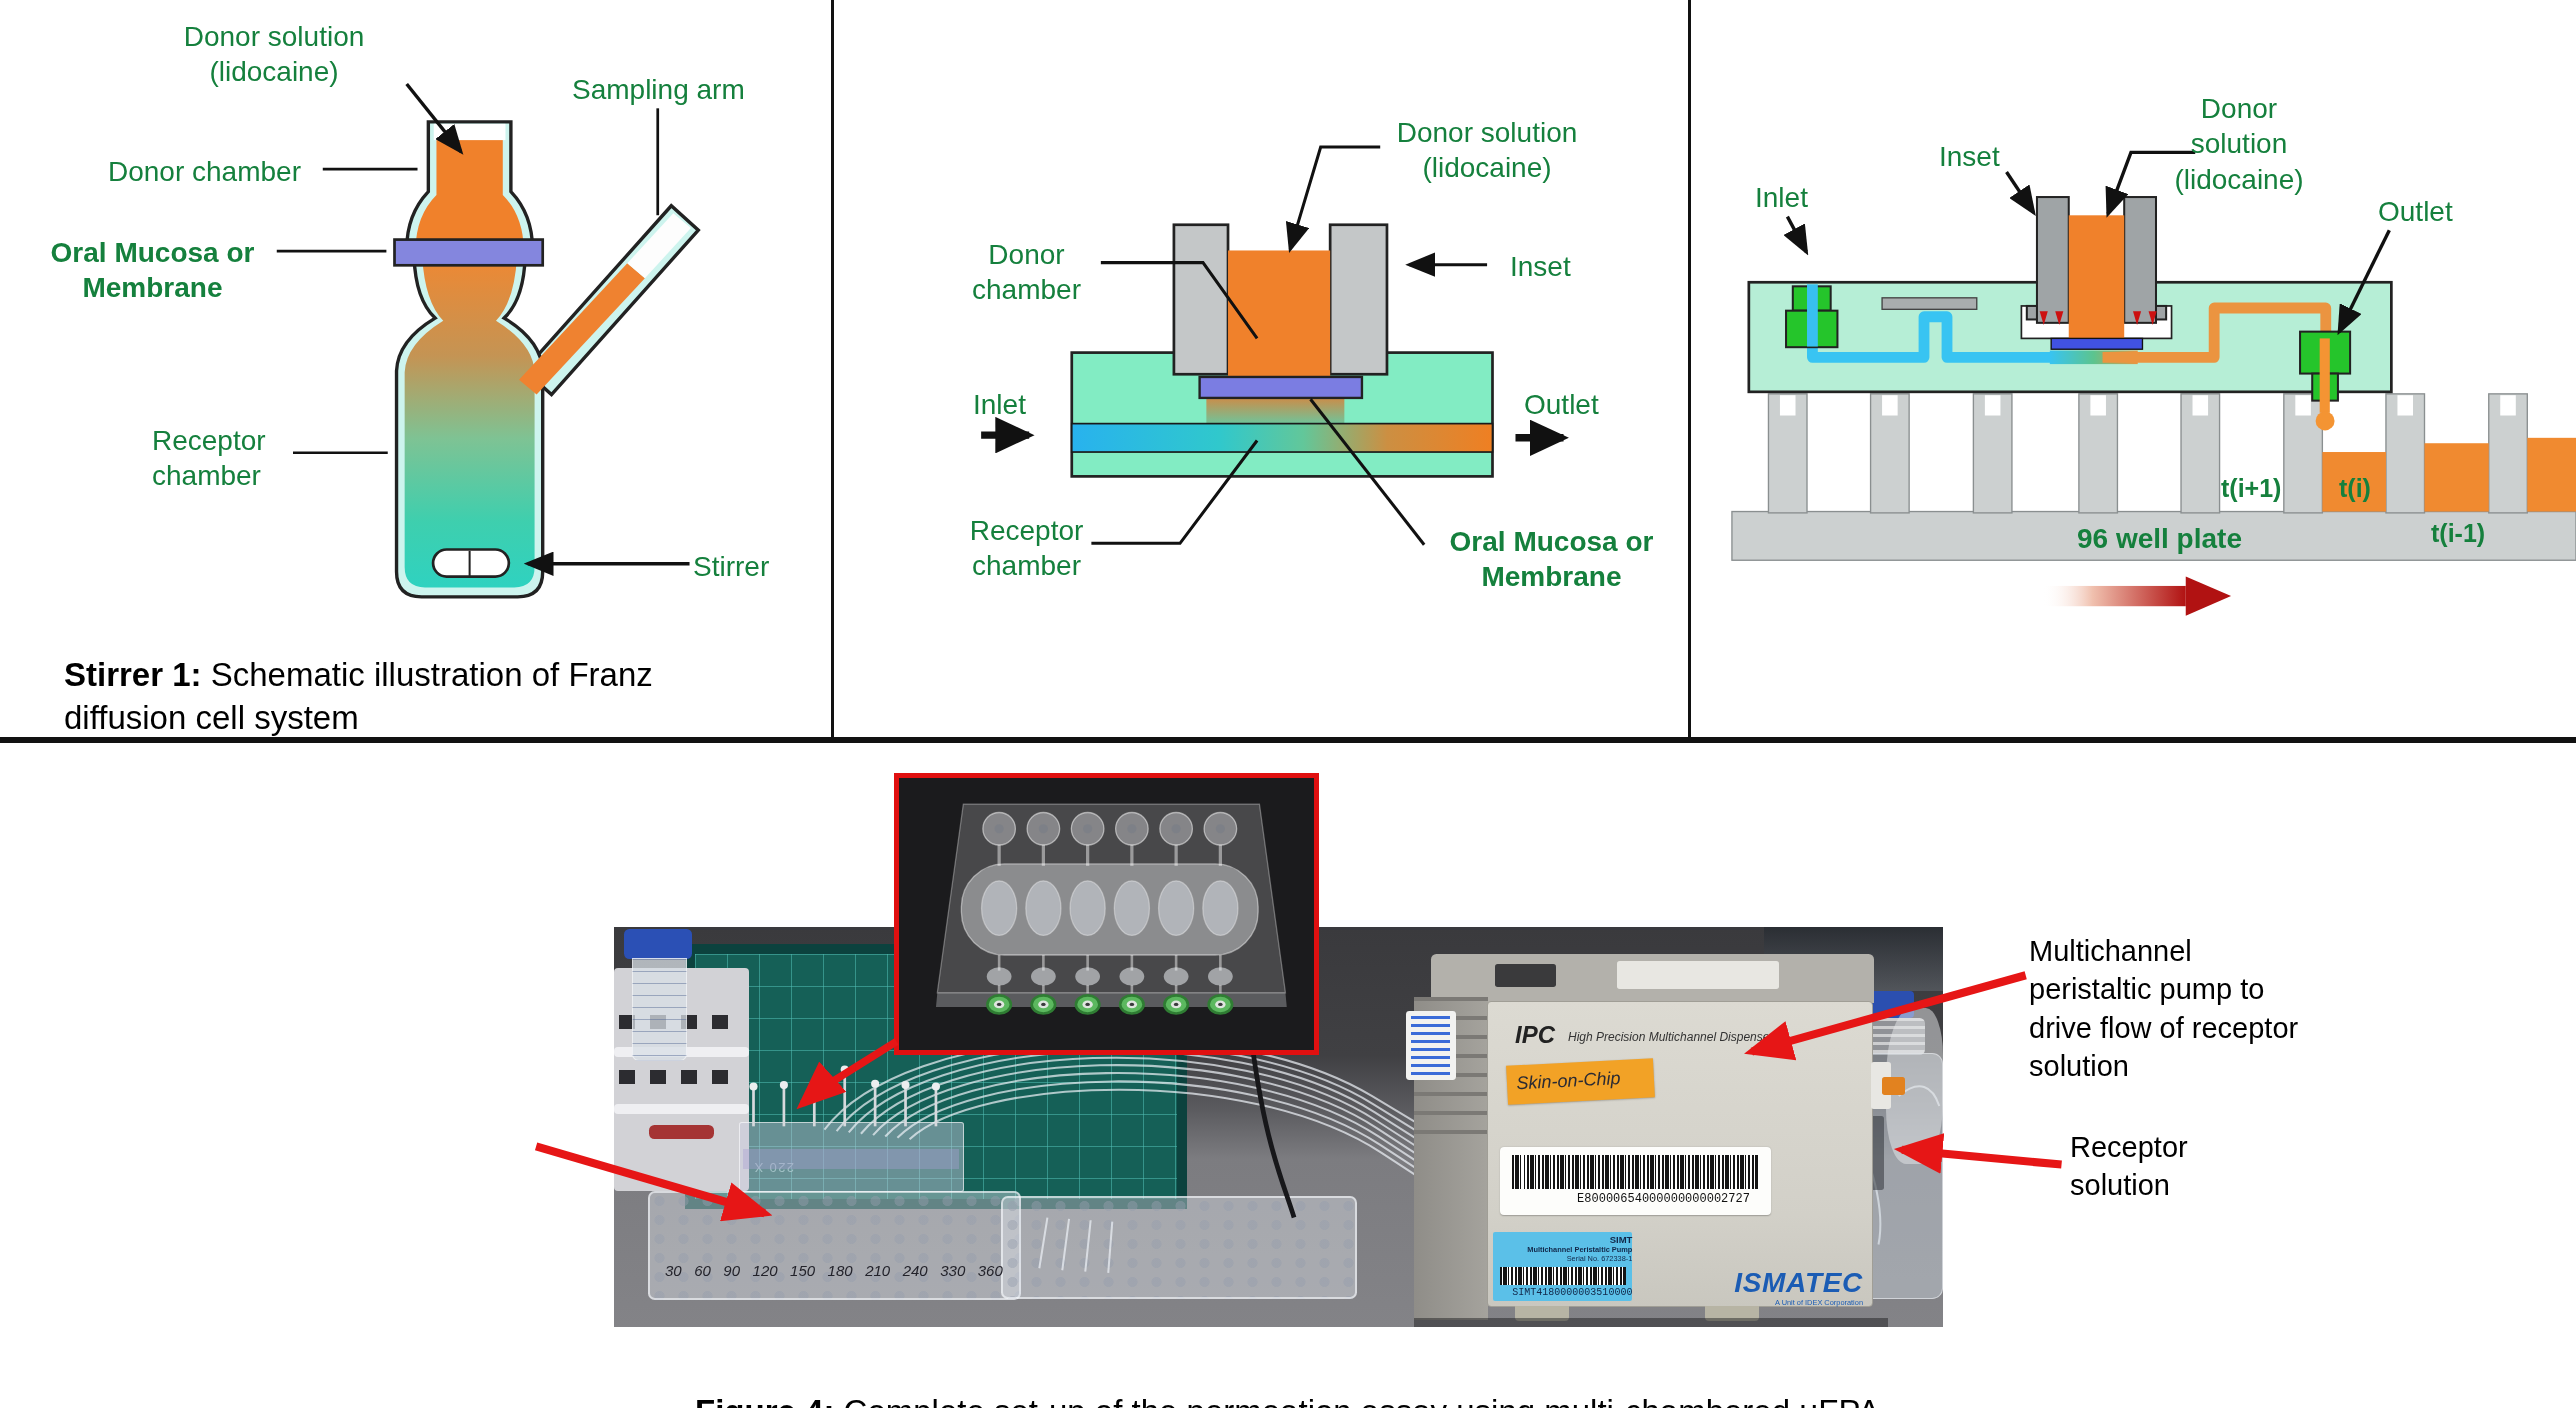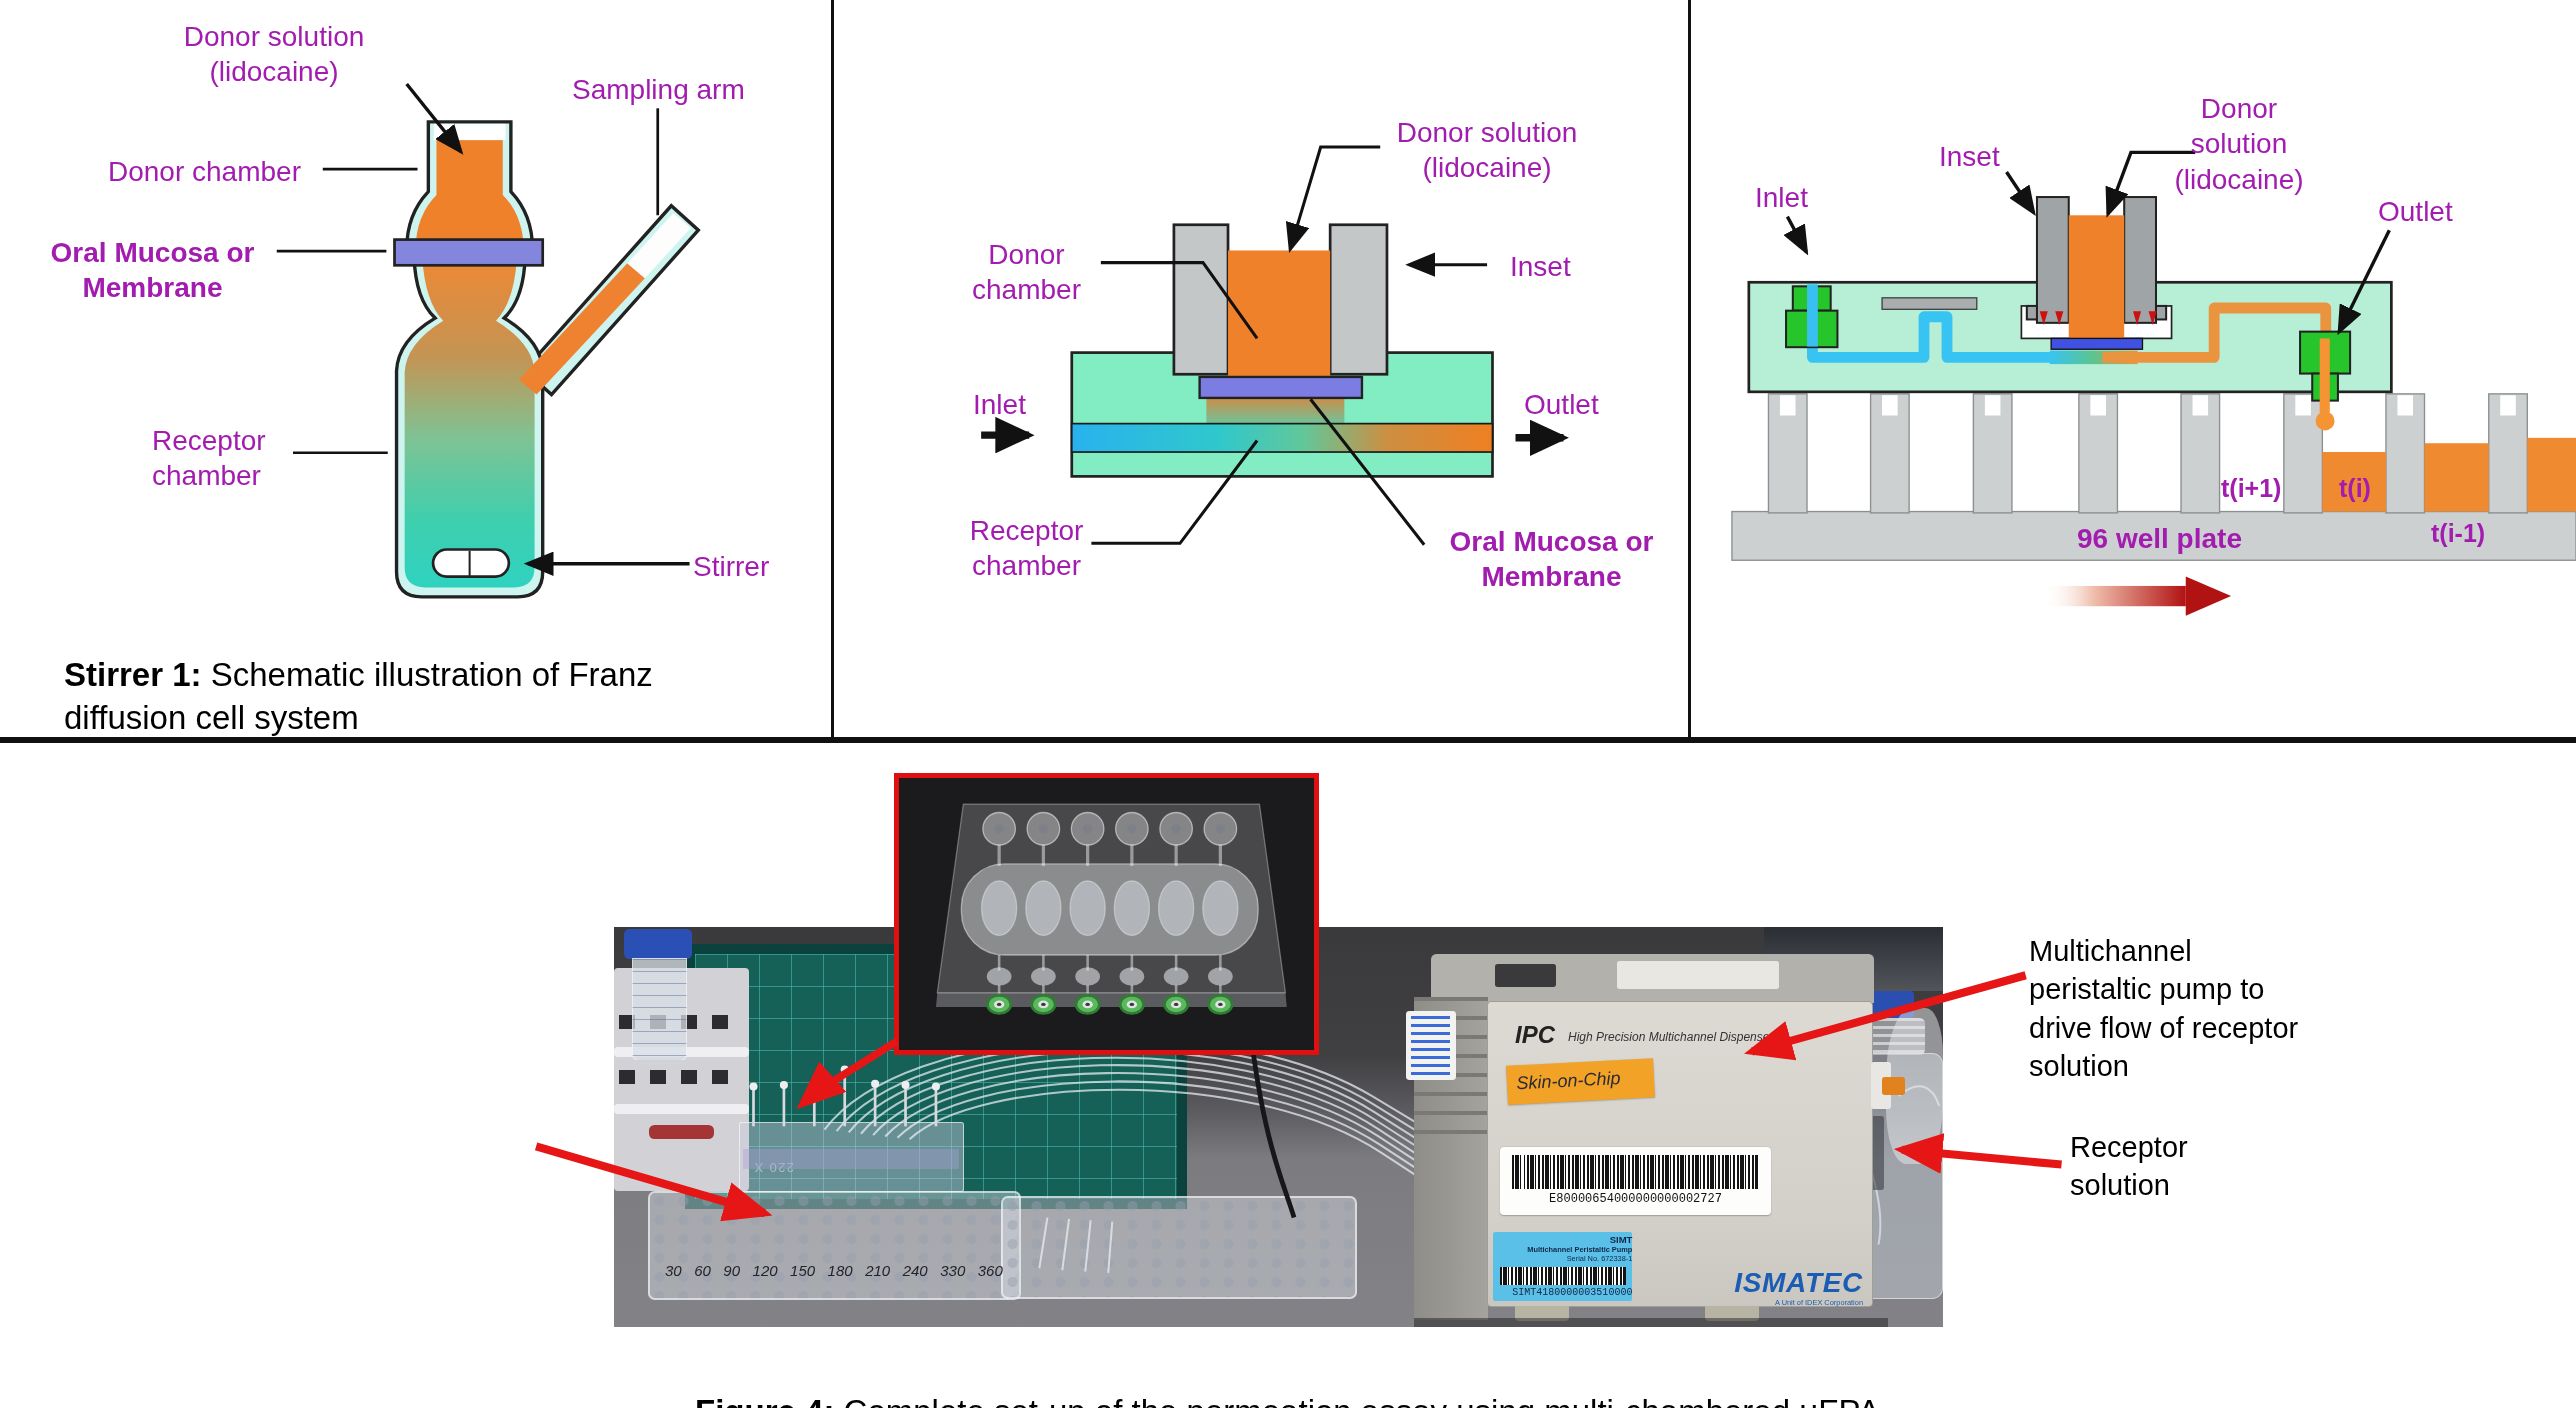--- a/index.html
+++ b/index.html
@@ -1,18 +1,18 @@
 <!DOCTYPE html>
 <html style="font-size:10.8px"><head>
 <meta charset="utf-8">
 <style>
   html,body{margin:0;padding:0;background:#fff;}
   body{width:2576px;height:1408px;position:relative;font-family:"Liberation Sans",sans-serif;}
   #screen{position:absolute;inset:0;background:#fff;overflow:hidden;}
-  .lbl{position:absolute;font-size:28px;line-height:1.26;color:#a21caf;white-space:pre-line;}
+  .lbl{position:absolute;font-size:28px;line-height:1.26;color:#15803d;white-space:pre-line;}
   .lbl.c{text-align:center;}
   .lbl.b{font-weight:bold;}
   .cap{position:absolute;font-size:33px;line-height:1.3;color:#000;white-space:pre-line;}
   .cap .fb{font-weight:bold;}
   .divider{position:absolute;background:#111;}
   svg.pnl{position:absolute;top:0;}
   
   #photo{position:absolute;left:614px;top:927px;width:1329px;height:400px;overflow:hidden;
          background:linear-gradient(180deg,#3a3a3d 0%,#404043 32%,#5c5c60 46%,#7c7c80 58%,#838387 100%);}
   .ph{position:absolute;}
@@ -315,21 +315,21 @@
       <div class="ph" style="left:-8px;top:57px;width:50px;height:69px;background:#f2f2f0;border-radius:3.4px;"></div>
       <div class="ph" style="left:-2.7px;top:62px;width:39px;height:60px;background:repeating-linear-gradient(180deg,#3a6bd8 0 3.4px,transparent 3.4px 8px);"></div>
       <div class="ph" id="pump-front" style="left:73px;top:47px;width:384px;height:304px;">
         <span style="position:absolute;left:27px;top:19px;font-size:24px;font-weight:bold;font-style:italic;color:#222;">IPC</span>
         <span style="position:absolute;left:80px;top:28px;font-size:12px;font-style:italic;color:#333;">High Precision Multichannel Dispenser</span>
         <div style="position:absolute;left:19px;top:60px;width:147px;height:39px;background:#f2a226;transform:rotate(-3deg);box-shadow:0 0.7px 2px rgba(0,0,0,.3);">
           <span style="position:absolute;left:9.5px;top:8px;font-size:18px;font-style:italic;color:#2a2a33;">Skin-on-Chip</span>
         </div>
         <div style="position:absolute;left:12px;top:145px;width:271px;height:68px;background:#fdfdfb;border-radius:4px;box-shadow:0 0.7px 1.4px rgba(0,0,0,.25);">
           <div class="bc" style="position:absolute;left:12px;top:8px;width:246px;height:34px;"></div>
-          <div class="mono" style="position:absolute;left:0;top:45px;width:100%;text-align:center;font-size:12px;color:#111;">E80000654000000000002727</div>
+          <div class="mono" style="position:absolute;left:0;top:45px;width:100%;text-align:center;font-size:12px;color:#111;padding-left:28px;">E80000654000000000002727</div>
         </div>
         <div style="position:absolute;left:5.4px;top:230px;width:139px;height:69px;background:#5bc0e8;border-radius:2px;text-align:right;color:#12284a;">
           <div style="font-size:9.5px;font-weight:bold;margin-top:2px;">SIMT</div>
           <div style="font-size:7.4px;font-weight:bold;">Multichannel Peristaltic Pump</div>
           <div style="font-size:7.4px;">Serial No. 672338-1</div>
           <div class="bc" style="position:absolute;left:6.8px;top:35px;width:126px;height:17.6px;"></div>
           <div class="mono" style="position:absolute;left:0;top:55px;width:100%;font-size:10px;">SIMT4180000003510000</div>
         </div>
         <div style="position:absolute;left:216px;top:265px;width:159px;text-align:right;color:#1b5cb4;">
           <div style="font-size:28px;font-weight:bold;font-style:italic;letter-spacing:0.7px;">ISMATEC</div>

